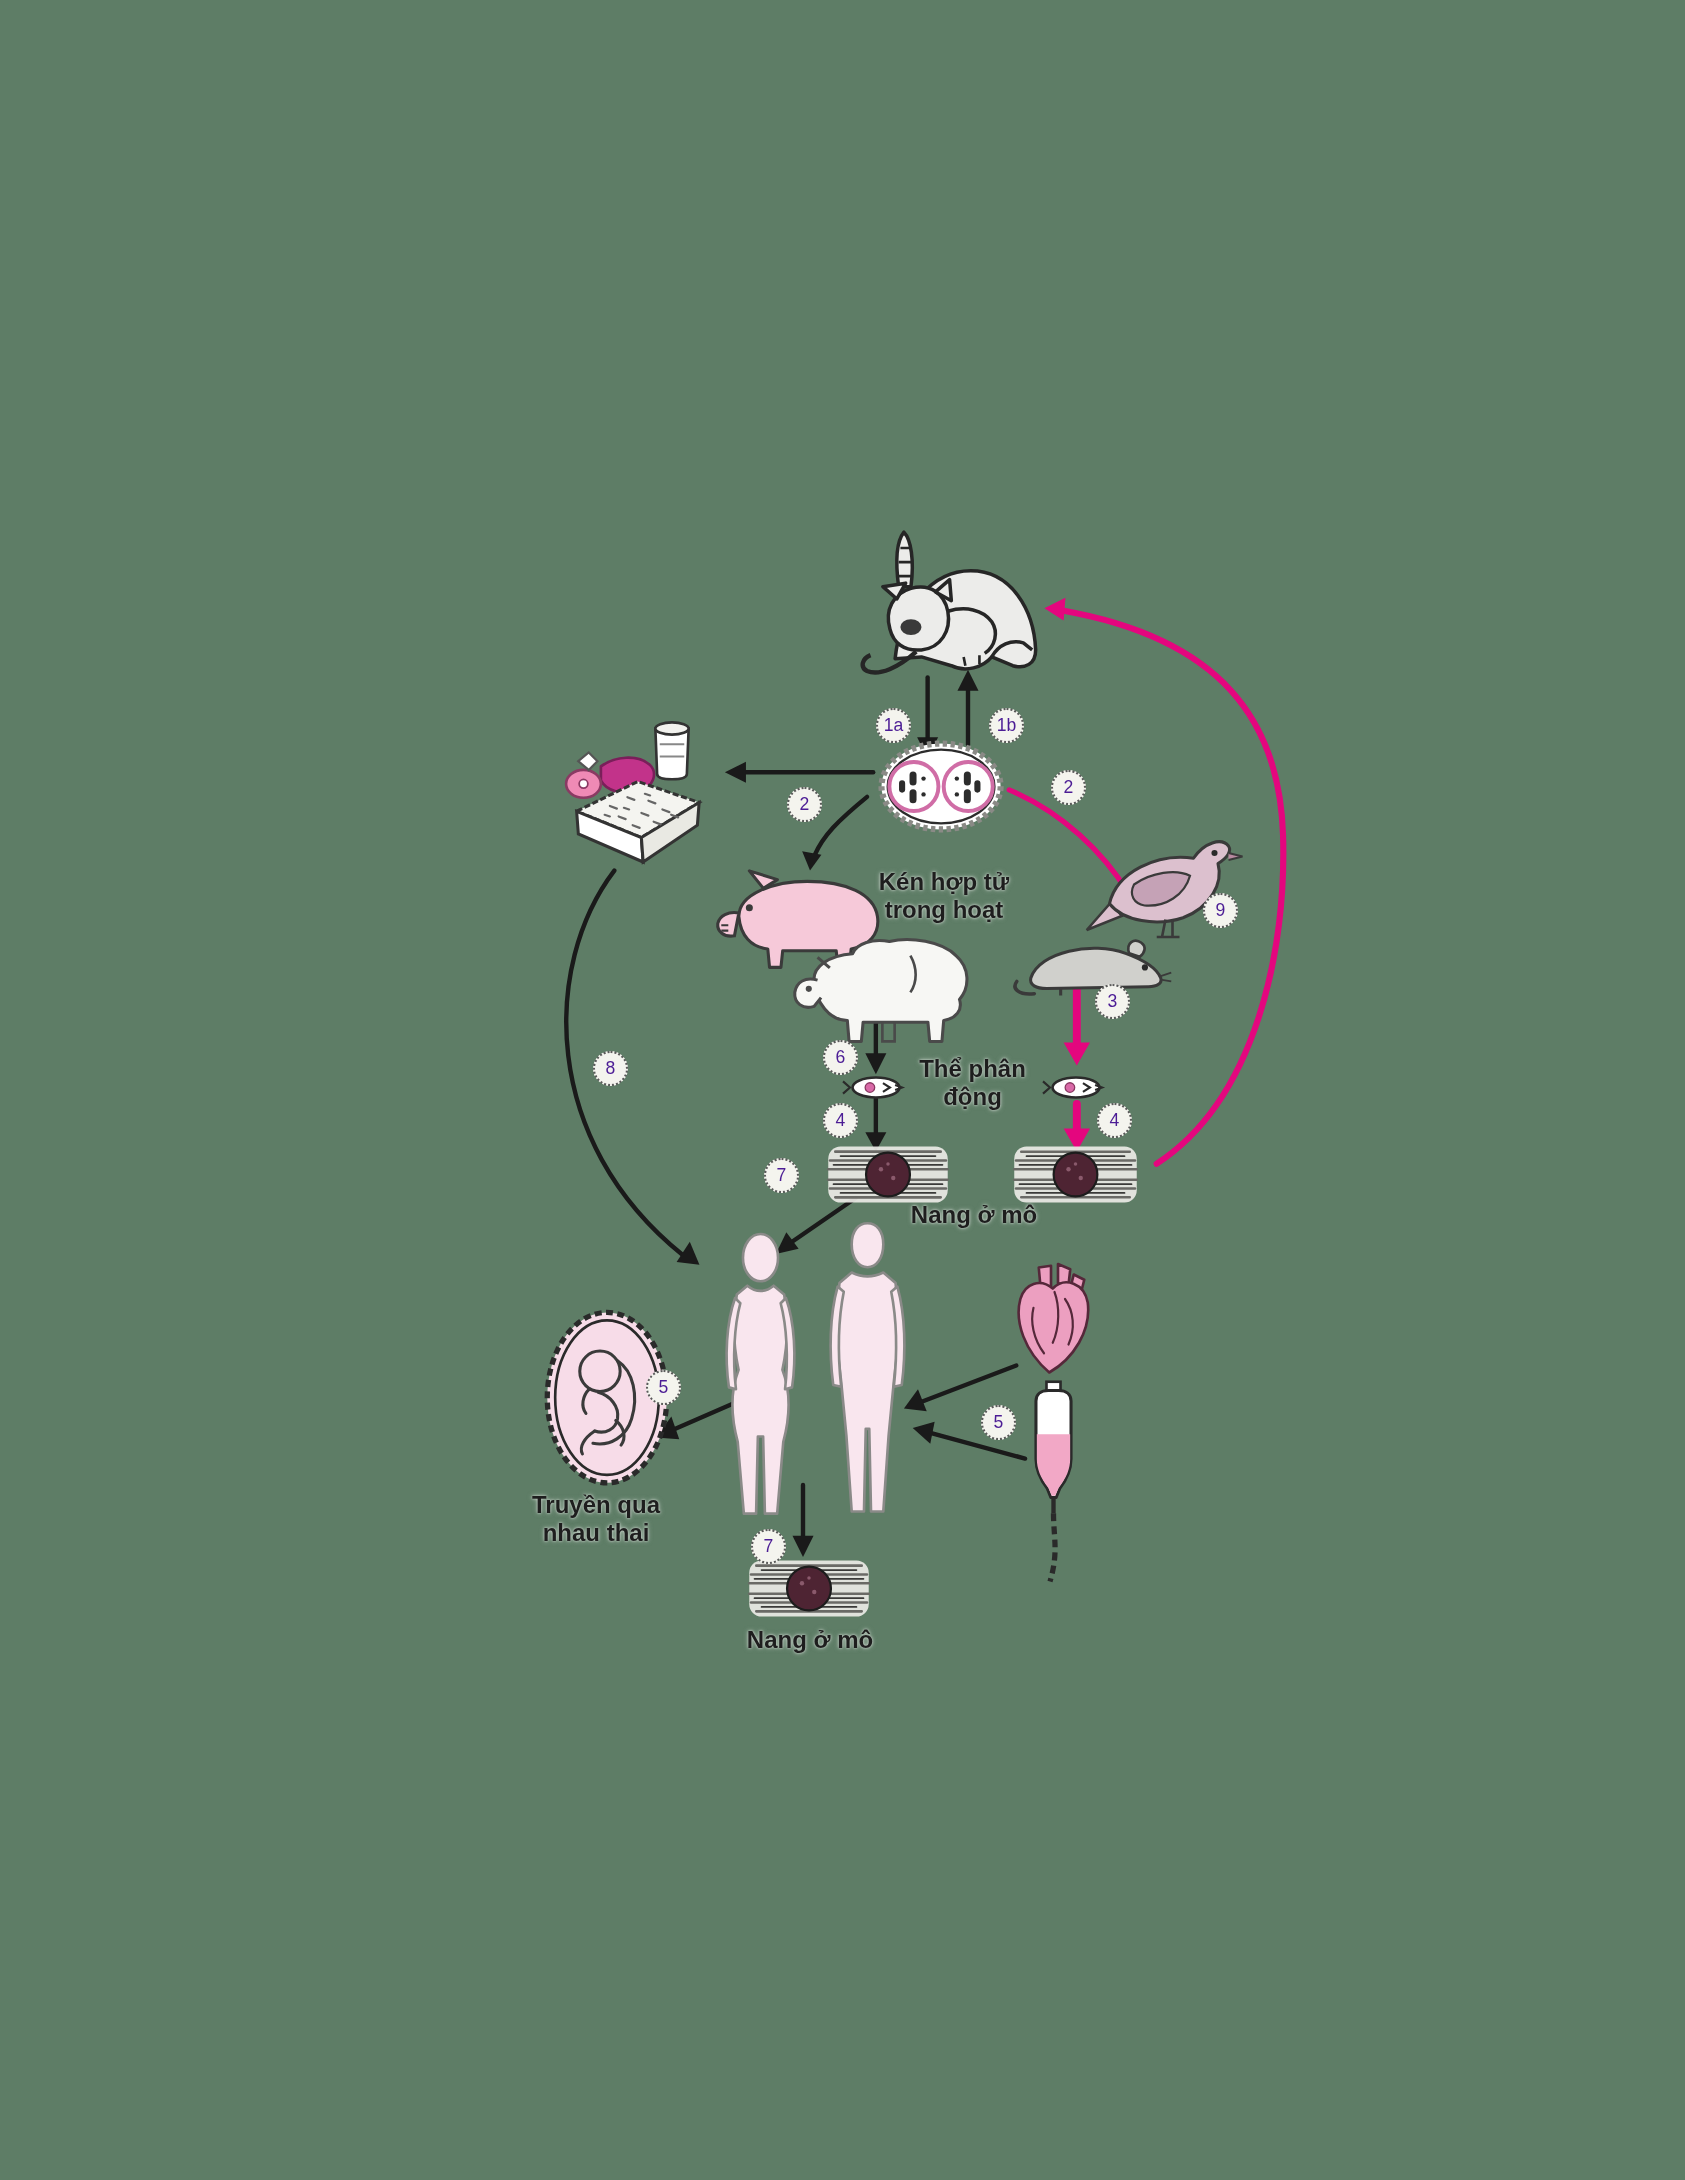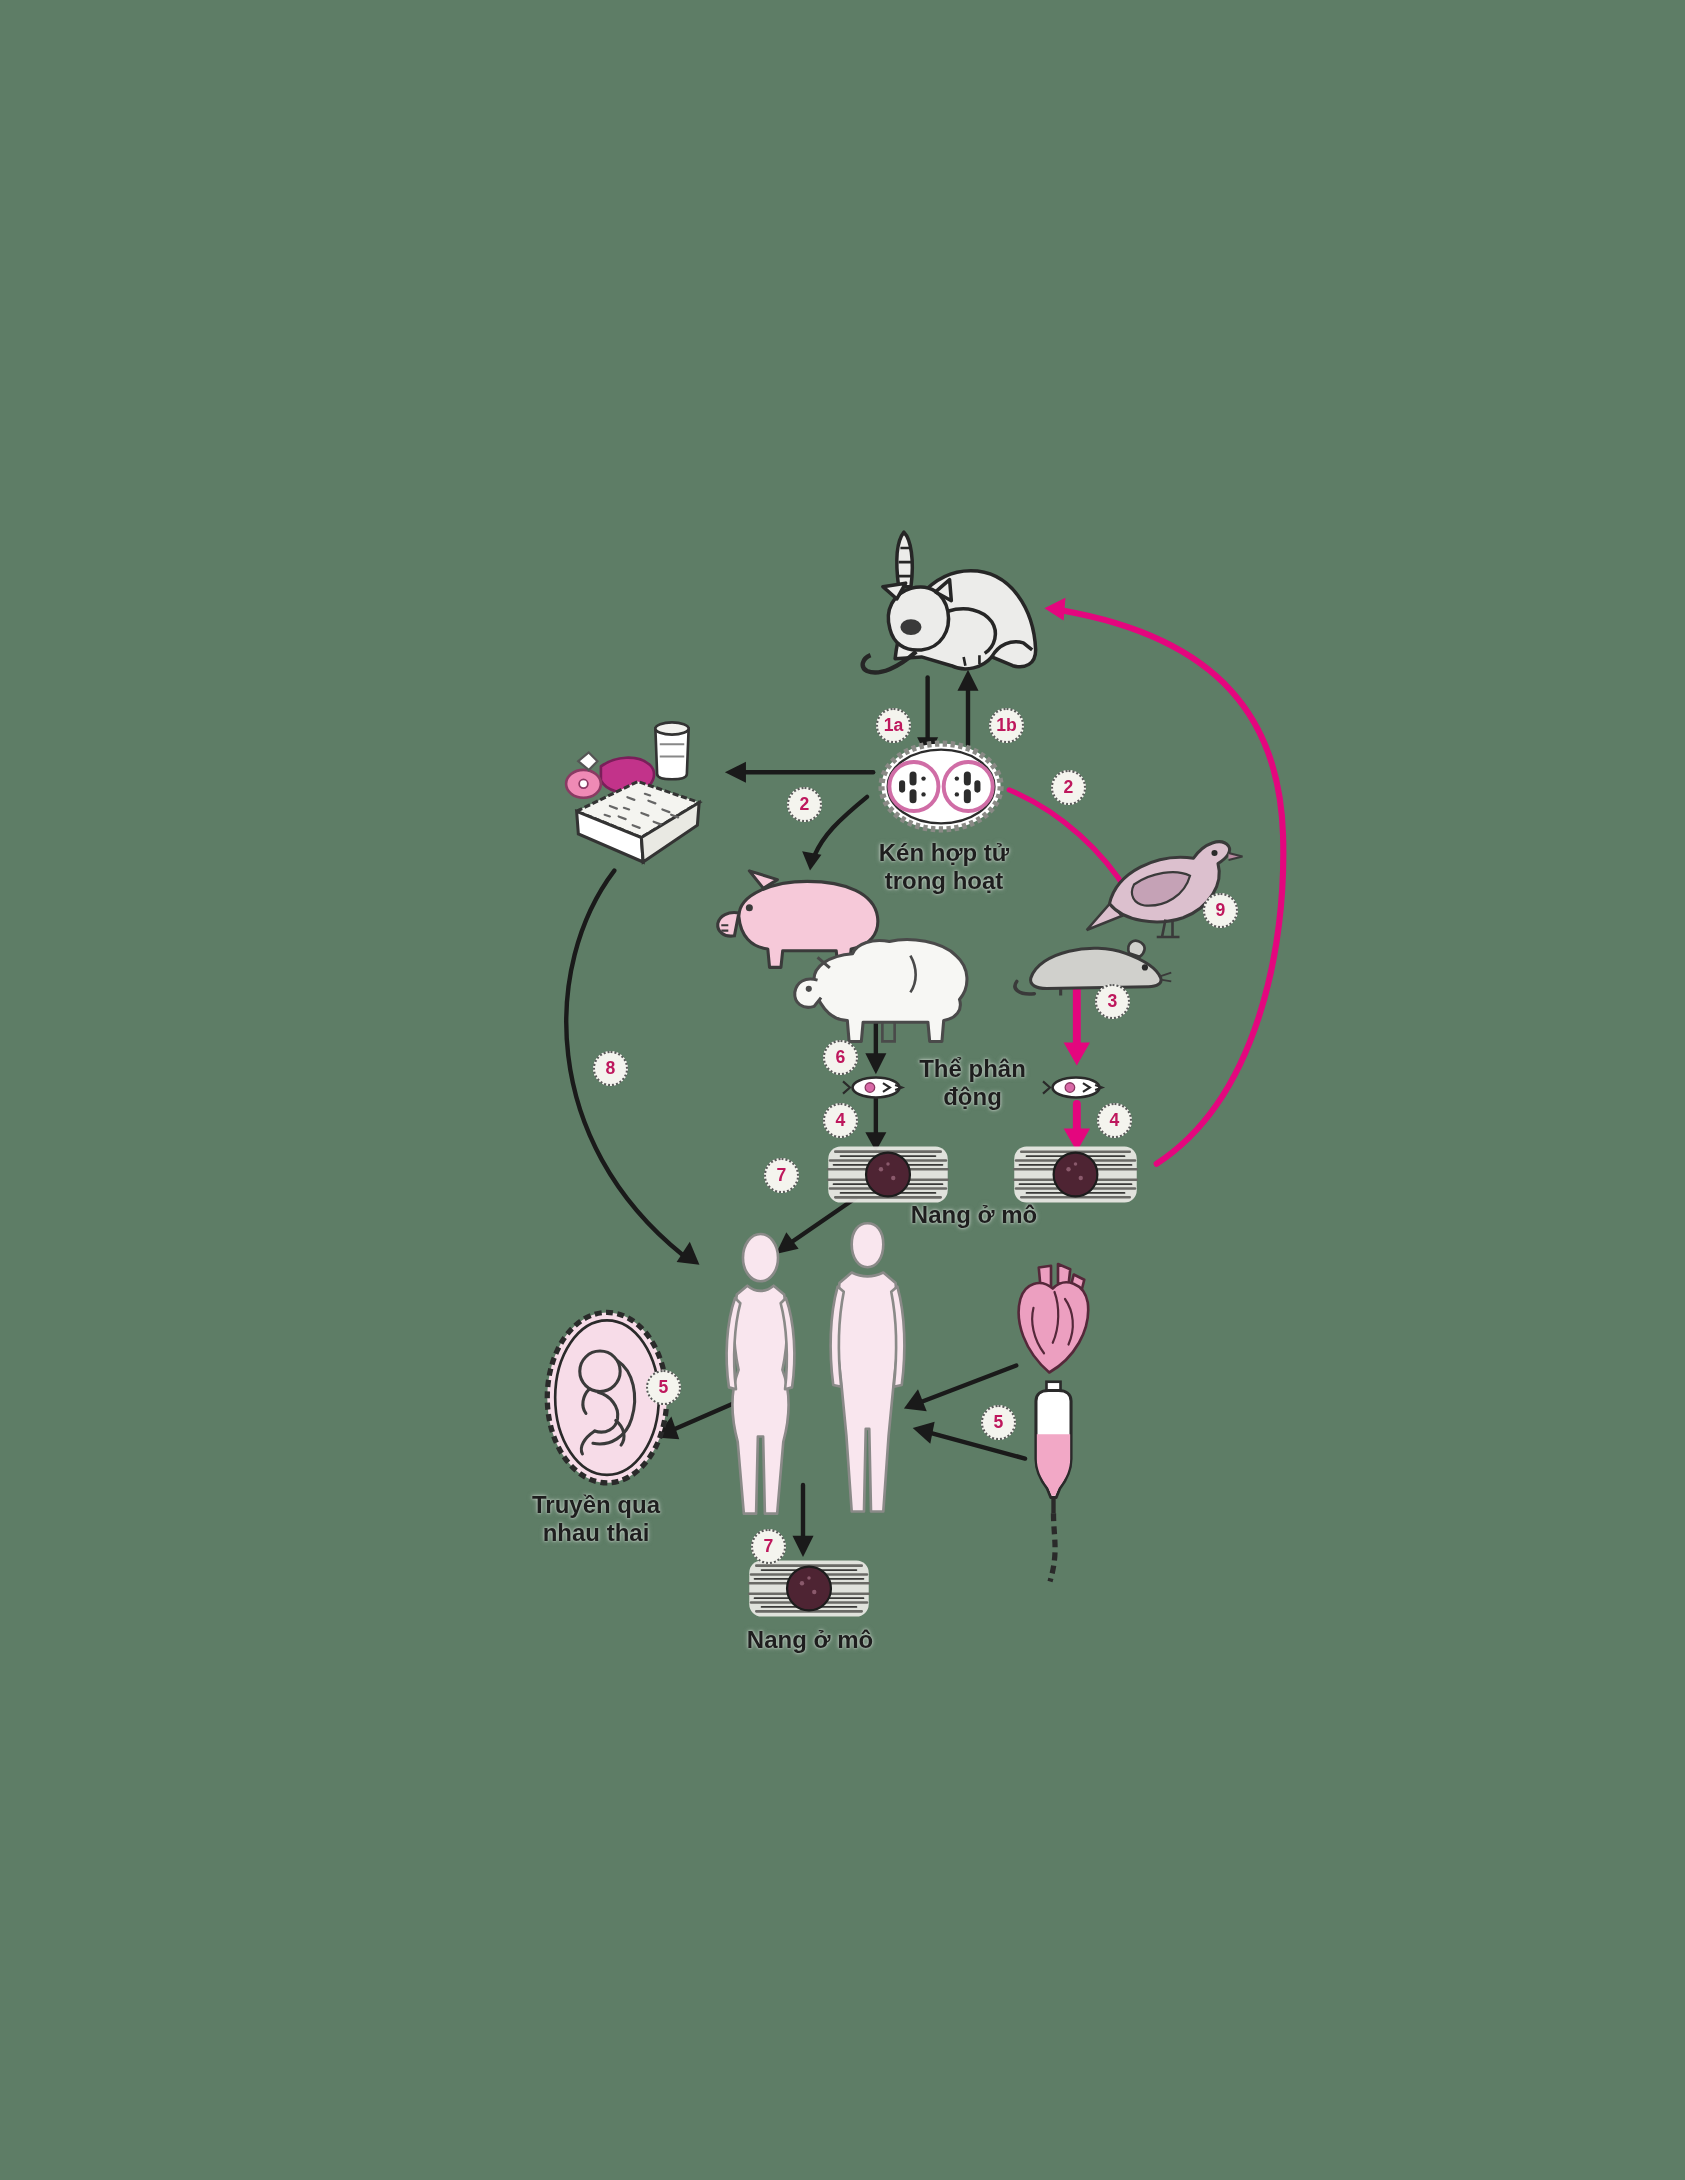--- a/index.html
+++ b/index.html
@@ -4,21 +4,21 @@
 <style>
   html,body{margin:0;padding:0;}
   body{background:#5e7d66;font-family:"Liberation Sans", sans-serif;}
   .canvas{position:relative;width:1685px;height:2180px;background:#5e7d66;overflow:hidden;}
   .layer{position:absolute;left:0;top:0;}
   .icon{position:absolute;}
   .lbl{position:absolute;color:#1e1e1e;font-weight:700;font-size:24px;line-height:1.15;
        text-align:center;text-shadow:0 0 2.6px rgba(235,240,235,.85),0 0 5.3px rgba(235,240,235,.5);}
   .badge{position:absolute;width:35px;height:35px;border-radius:50%;
          background:#f4f4ee;border:2.6px dotted #5a5a5a;box-sizing:border-box;
-         color:#be185d;font-weight:700;font-size:17.6px;display:flex;align-items:center;justify-content:center;}
+         color:#4c1d95;font-weight:400;font-size:17.6px;display:flex;align-items:center;justify-content:center;}
   svg{display:block;}
 </style>
 </head>
 <body>
 
 <div class="canvas">
 
   <svg class="layer" width="1685" height="2180" viewBox="0 0 1920 2484">
     <g stroke="#1a1a1a" stroke-width="5" fill="none" stroke-linecap="round">
       <path d="M1057 772 L1057 845"></path>
@@ -93,21 +93,21 @@
         <rect x="98" y="36" width="8" height="16" rx="4"></rect>
         <rect x="98" y="56" width="8" height="16" rx="4"></rect>
         <rect x="110" y="46" width="7" height="14" rx="3.5"></rect>
         <circle cx="52" cy="44" r="2.5"></circle>
           <circle cx="52" cy="62" r="2.5"></circle>
         <circle cx="90" cy="44" r="2.5"></circle>
           <circle cx="90" cy="62" r="2.5"></circle>
       </g>
     </svg>
   </div>
-  <div class="lbl" style="left:865px;top:839px;width:158px;">
+  <div class="lbl" style="left:865px;top:868px;width:158px;">
     <div>Kén hợp tử</div>
     <div>trong hoạt</div>
   </div>
 
   <div class="icon" style="left:562px;top:749px;width:97px;height:54px;">
     <svg width="97" height="54" viewBox="0 0 110 62">
       <path d="M44 20 C60 8 86 6 100 18 C110 28 104 44 88 48 C70 54 50 48 44 36 Z" fill="#c2338a" stroke="#7a1f5a" stroke-width="3"></path>
       <ellipse cx="24" cy="40" rx="20" ry="16" fill="#ef8ab5" stroke="#8a3a63" stroke-width="3"></ellipse>
       <circle cx="24" cy="40" r="5" fill="#ffffff" stroke="#8a3a63" stroke-width="2"></circle>
       <path d="M18 14 L30 4 L40 14 L30 24 Z" fill="#ffffff" stroke="#555" stroke-width="2.5"></path>

